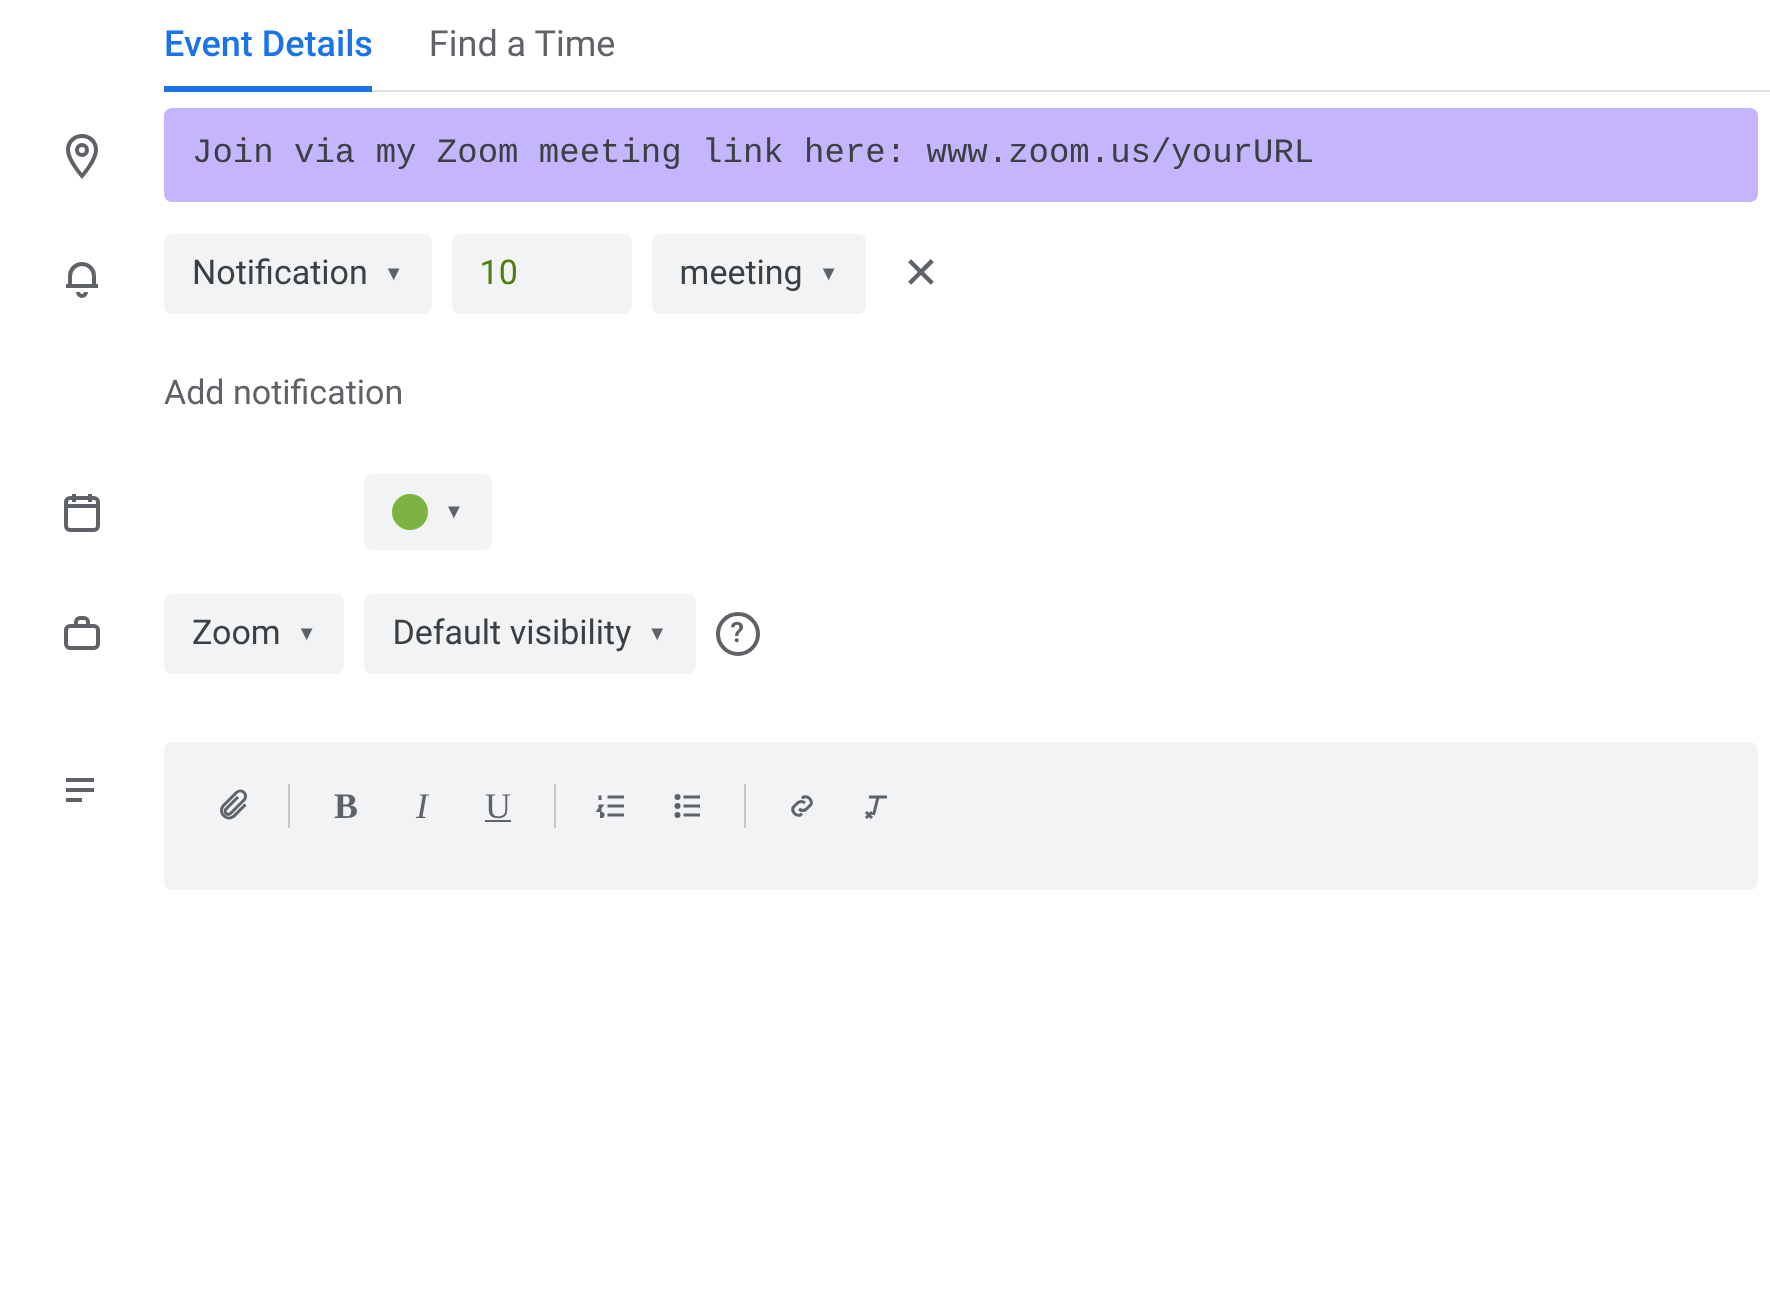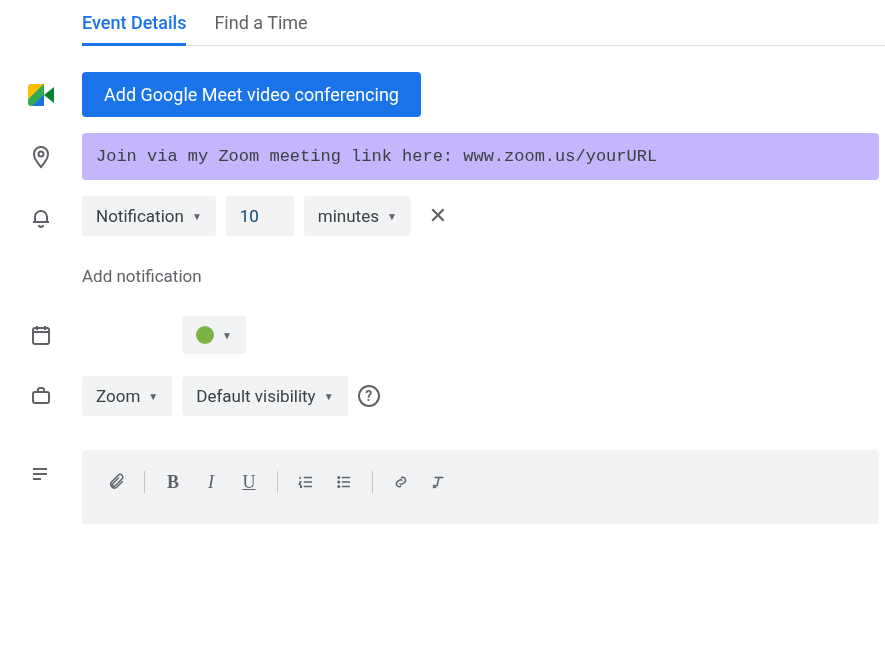--- a/index.html
+++ b/index.html
@@ -88,24 +88,24 @@
     gap: 8px;
     cursor: pointer;
     font-family: inherit;
   }
   .chip .caret { font-size: 10px; color: #5f6368; }
   .num-input {
     background: #f1f3f4;
     border: none;
     padding: 10px 14px;
     font-size: 17px;
-    width: 68px;
+    width: 90px;
     border-radius: 4px;
     font-family: inherit;
-    color: #0c4a6e;
+    color: #4d7c0f;
   }
   .x-btn {
     background: none;
     border: none;
     font-size: 22px;
     color: #5f6368;
     cursor: pointer;
     padding: 4px 8px;
   }
   .add-notif {
@@ -184,31 +184,20 @@
 </head>
 <body>
 
 <div class="container">
 
   <div class="tabs">
     <div class="tab active">Event Details</div>
     <div class="tab">Find a Time</div>
   </div>
 
-  <div class="row" style="margin-top:18px;">
-    <div class="icon-cell">
-      <div class="meet-logo">
-        <div class="sq"></div>
-          <div class="tri"></div>
-      </div>
-    </div>
-    <div class="content-cell">
-      <button class="meet-btn">Add Google Meet video conferencing</button>
-    </div>
-  </div>
 
   <div class="row">
     <div class="icon-cell">
       <svg class="ic" viewBox="0 0 24 24">
         <path d="M12 2 C8 2 5 5 5 9 c0 5 7 13 7 13 s7-8 7-13 c0-4-3-7-7-7 z"></path>
         <circle cx="12" cy="9" r="2.5"></circle>
       </svg>
     </div>
     <div class="content-cell" style="padding-right:6px;">
       <input class="location-input" value="Join via my Zoom meeting link here: www.zoom.us/yourURL" style="">
@@ -221,21 +210,21 @@
         <path d="M6 18 v-5 a6 6 0 0 1 12 0 v5 M4 18 h16 M10 21 a2 2 0 0 0 4 0"></path>
       </svg>
     </div>
     <div class="content-cell">
       <button class="chip">
         <span>Notification</span>
         <span class="caret">▼</span>
       </button>
       <input class="num-input" value="10" style="">
       <button class="chip">
-        <span>minutes</span>
+        <span>meeting</span>
         <span class="caret">▼</span>
       </button>
       <button class="x-btn">✕</button>
     </div>
   </div>
 
   <div class="row" style="padding-top:14px; padding-bottom:14px;">
     <div class="icon-cell"></div>
     <div class="content-cell">
       <span class="add-notif">Add notification</span>

